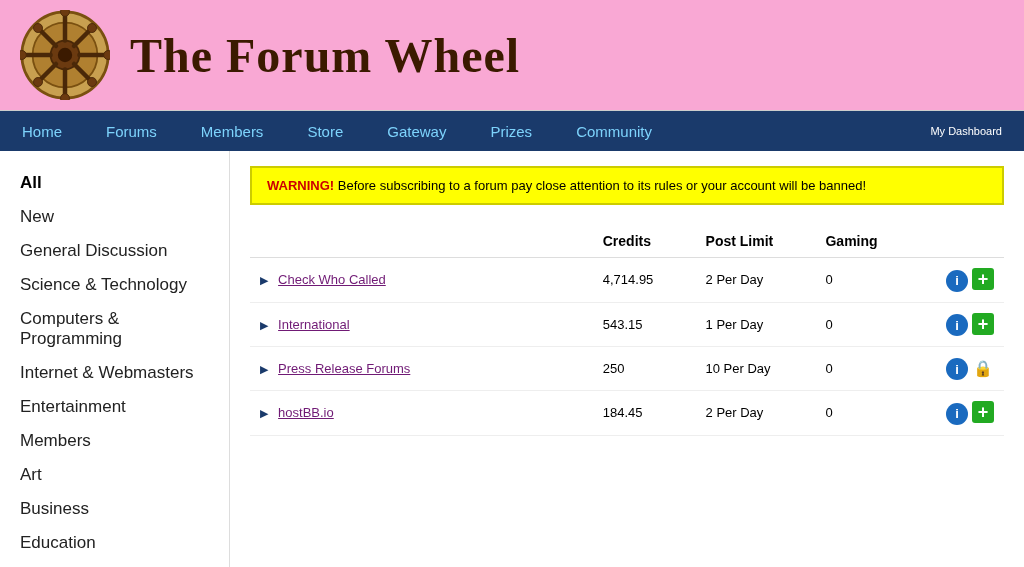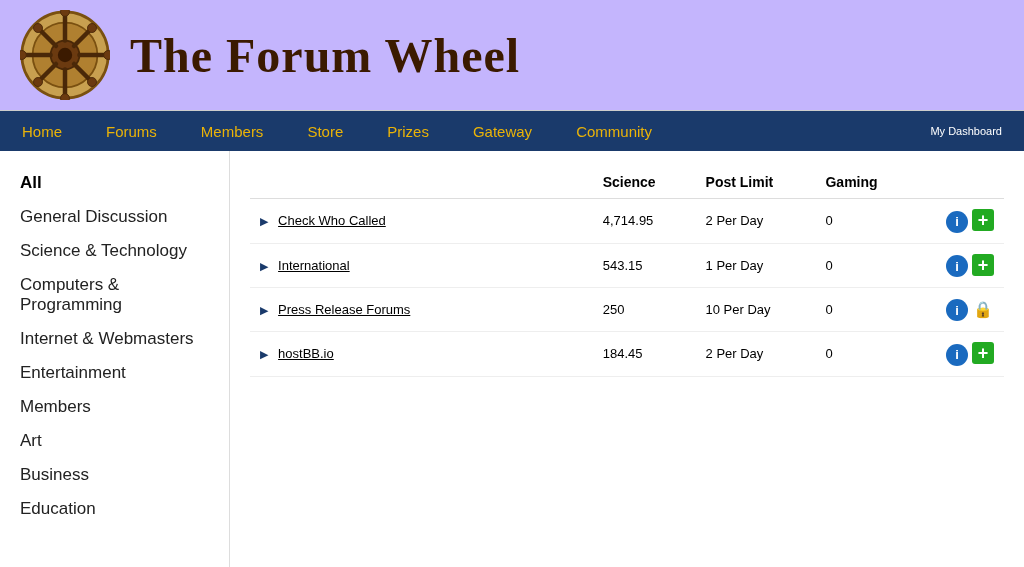--- a/index.html
+++ b/index.html
@@ -1,20 +1,20 @@
 <!DOCTYPE html>
 <html><head>
   <meta charset="utf-8">
   <style>
     * { margin: 0; padding: 0; box-sizing: border-box; }
     body { font-family: Arial, sans-serif; background: #f0f0f0; width: 1024px; }
 
     
     .header {
-      background: #c4b5fd;
+      background: #f9a8d4;
       padding: 10px 20px;
       display: flex;
       align-items: center;
       gap: 20px;
       border-bottom: 1px solid #ccc;
     }
     .logo-wheel {
       width: 90px;
       height: 90px;
       flex-shrink: 0;
@@ -32,21 +32,21 @@
       background: #1a3a6b;
       display: flex;
       align-items: center;
       padding: 0;
     }
     .nav-items {
       display: flex;
       flex: 1;
     }
     .nav-item {
-      color: #eab308;
+      color: #7dd3fc;
       padding: 2px 22px;
       cursor: pointer;
       font-size: 15px;
       white-space: nowrap;
     }
     .nav-dashboard {
       margin-left: auto;
       color: #fff;
       padding: 14px 22px;
       cursor: pointer;
@@ -119,21 +119,21 @@
     .postlimit-col { width: 14%; }
     .bonus-col { width: 10%; }
     .actions-col { width: 12%; text-align: right; }
 
     .play-icon {
       color: #1a3a6b;
       font-size: 11px;
       margin-right: 6px;
     }
     .forum-link {
-      color: #000000;
+      color: #701a75;
       text-decoration: underline;
       cursor: pointer;
     }
 
     .info-btn {
       display: inline-flex;
       align-items: center;
       justify-content: center;
       width: 22px;
       height: 22px;
@@ -201,50 +201,54 @@
   </svg>
   <h1 class="site-title">The Forum Wheel</h1>
 </div>
 
 <nav class="nav">
   <div class="nav-items">
     <div class="nav-item">Home</div>
     <div class="nav-item">Forums</div>
     <div class="nav-item">Members</div>
     <div class="nav-item">Store</div>
+    <div class="nav-item">Gateway</div>
     <div class="nav-item">Prizes</div>
-    <div class="nav-item">Gateway</div>
     <div class="nav-item">Community</div>
   </div>
   <div class="nav-dashboard">My Dashboard</div>
 </nav>
 
 <div class="main">
 
   <aside class="sidebar">
     <div class="sidebar-item active">All</div>
+    <div class="sidebar-item">New</div>
     <div class="sidebar-item">General Discussion</div>
     <div class="sidebar-item">Science &amp; Technology</div>
     <div class="sidebar-item">Computers &amp; Programming</div>
     <div class="sidebar-item">Internet &amp; Webmasters</div>
     <div class="sidebar-item">Entertainment</div>
     <div class="sidebar-item">Members</div>
     <div class="sidebar-item">Art</div>
     <div class="sidebar-item">Business</div>
     <div class="sidebar-item">Education</div>
   </aside>
 
   <div class="content">
 
+    <div class="warning-bar">
+      <strong>WARNING!</strong><span> Before subscribing to a forum pay close attention to its rules or your account will be banned!</span>
+    </div>
 
     <table class="forums-table">
       <thead>
         <tr>
           <th class="forum-name-col"></th>
-          <th class="credits-col">Science</th>
+          <th class="credits-col">Credits</th>
           <th class="postlimit-col">Post Limit</th>
           <th class="bonus-col">Gaming</th>
           <th class="actions-col"></th>
         </tr>
       </thead>
       <tbody id="forum-rows">
       <tr>
       <td class="forum-name-col">
         <span class="play-icon">▶</span>
         <a class="forum-link">Check Who Called</a>

